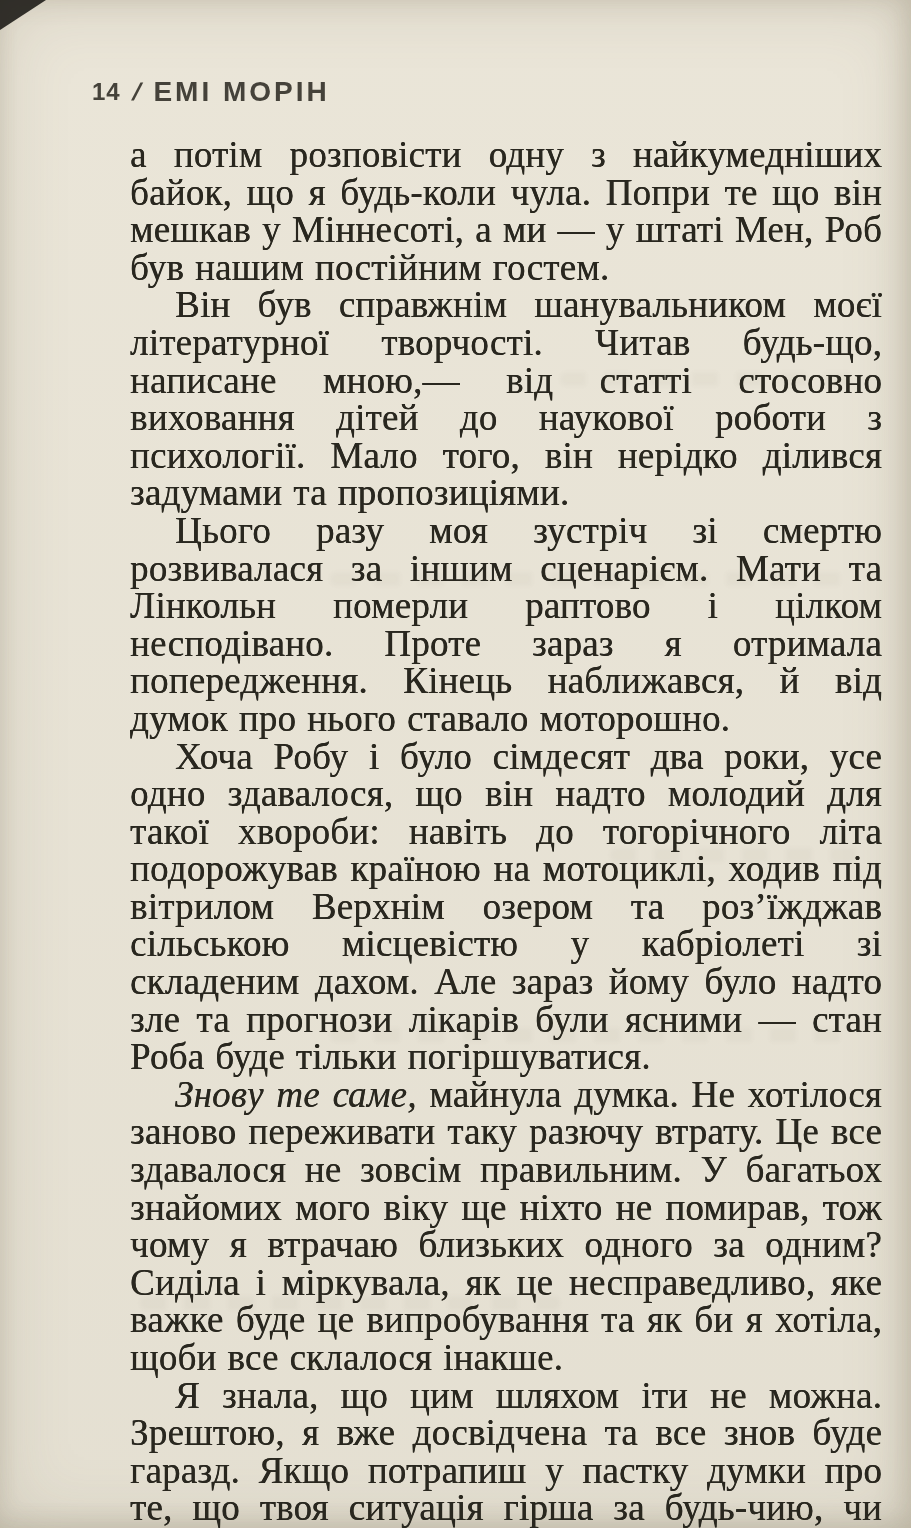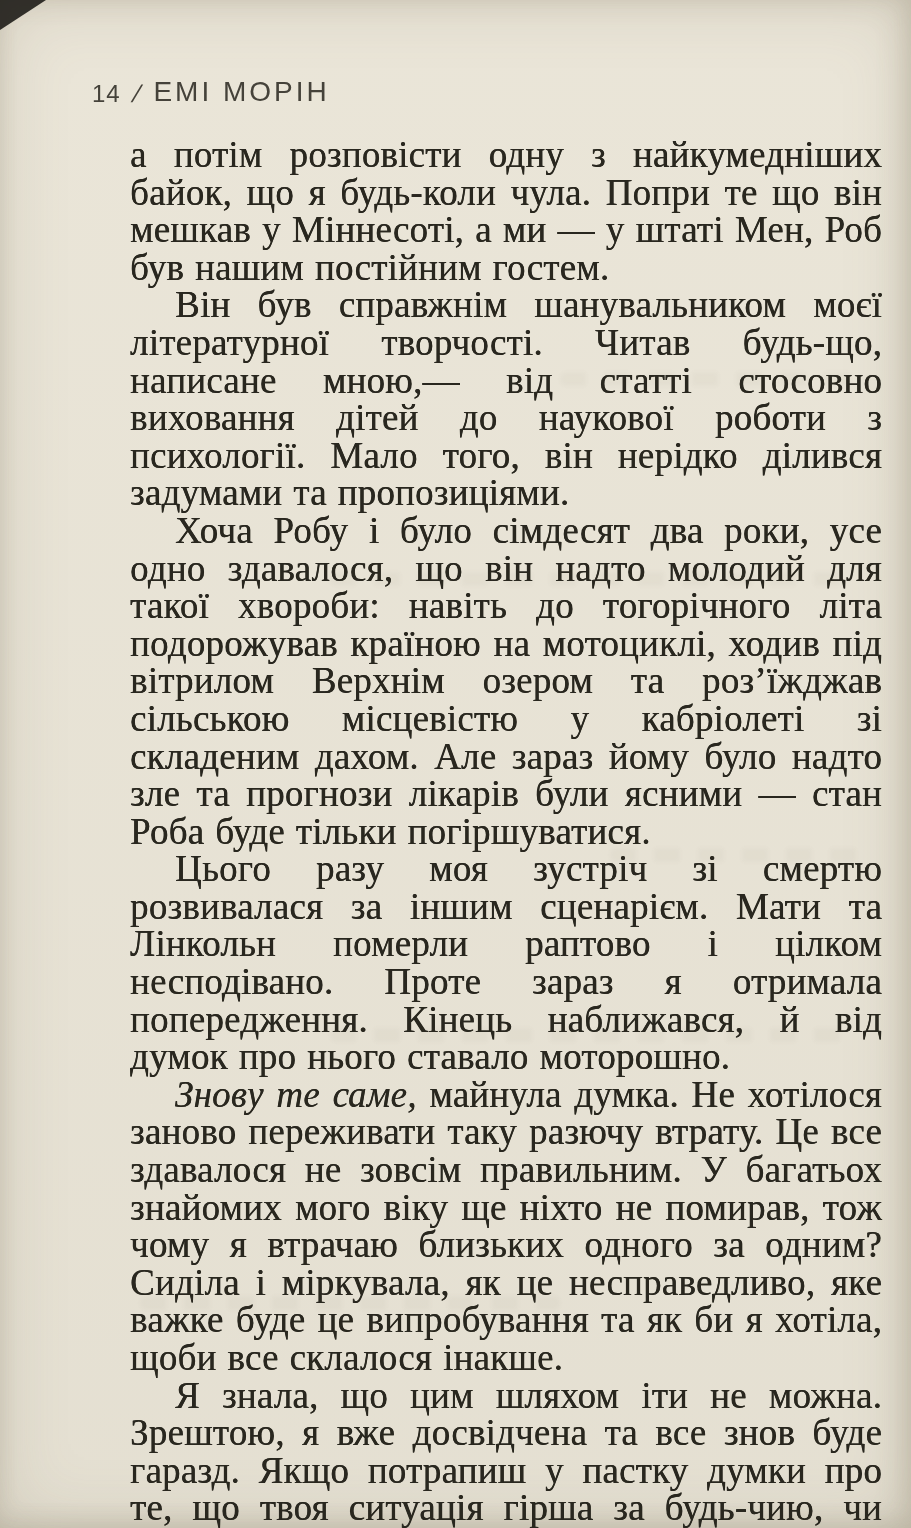--- a/index.html
+++ b/index.html
@@ -31,22 +31,23 @@
     width:0;height:0;
     border-top:30px solid #23211c;
     border-right:46px solid transparent;
     opacity:.92;
   }
   header.running{
     position:absolute;
     top:76px;left:92px;
     font-family:"Liberation Sans","DejaVu Sans",sans-serif;
     color:#45423a;
-    display:flex;align-items:flex-end;
+    display:flex;align-items:center;
     white-space:nowrap;
+    font-weight:bold;
   }
   .page-number{
     font-size:24px;
     letter-spacing:1px;
   }
   .header-separator{
     font-size:24px;
     font-style:italic;
     margin:0 14px 0 12px;
     transform:skewX(-8deg);
@@ -104,22 +105,22 @@
 
   <header class="running">
     <span class="page-number">14</span>
     <span class="header-separator">/</span>
     <span class="running-title">ЕМІ МОРІН</span>
   </header>
 
   <main class="body-text" id="paragraphs">
       <p class="para">а потім розповісти одну з найкумедніших байок, що я будь-коли чула. Попри те що він мешкав у Міннесоті, а ми — у штаті Мен, Роб був нашим постійним гостем.</p>
       <p class="para indent">Він був справжнім шанувальником моєї літературної творчості. Читав будь-що, написане мною,— від статті стосовно виховання дітей до наукової роботи з психології. Мало того, він нерідко ділився задумами та пропозиціями.</p>
+      <p class="para indent">Цього разу моя зустріч зі смертю розвивалася за іншим сценарієм. Мати та Лінкольн померли раптово і цілком несподівано. Проте зараз я отримала попередження. Кінець наближався, й від думок про нього ставало моторошно.</p>
       <p class="para indent">Хоча Робу і було сімдесят два роки, усе одно здавалося, що він надто молодий для такої хвороби: навіть до тогорічного літа подорожував країною на мотоциклі, ходив під вітрилом Верхнім озером та роз’їжджав сільською місцевістю у кабріолеті зі складеним дахом. Але зараз йому було надто зле та прогнози лікарів були ясними — стан Роба буде тільки погіршуватися.</p>
-      <p class="para indent">Цього разу моя зустріч зі смертю розвивалася за іншим сценарієм. Мати та Лінкольн померли раптово і цілком несподівано. Проте зараз я отримала попередження. Кінець наближався, й від думок про нього ставало моторошно.</p>
       <p class="para indent"><em>Знову те саме,</em> майнула думка. Не хотілося заново переживати таку разючу втрату. Це все здавалося не зовсім правильним. У багатьох знайомих мого віку ще ніхто не помирав, тож чому я втрачаю близьких одного за одним? Сиділа і міркувала, як це несправедливо, яке важке буде це випробування та як би я хотіла, щоби все склалося інакше.</p>
       <p class="para indent">Я знала, що цим шляхом іти не можна. Зрештою, я вже досвідчена та все знов буде гаразд. Якщо потрапиш у пастку думки про те, що твоя ситуація гірша за будь-чию, чи якщо переконаєш себе, що ще однієї втра-</p>
     </main>
 
   <div class="ghost g1"></div>
   <div class="ghost g2"></div>
   <div class="ghost g3"></div>
   <div class="ghost g4"></div>
   <div class="ghost g5"></div>
 

